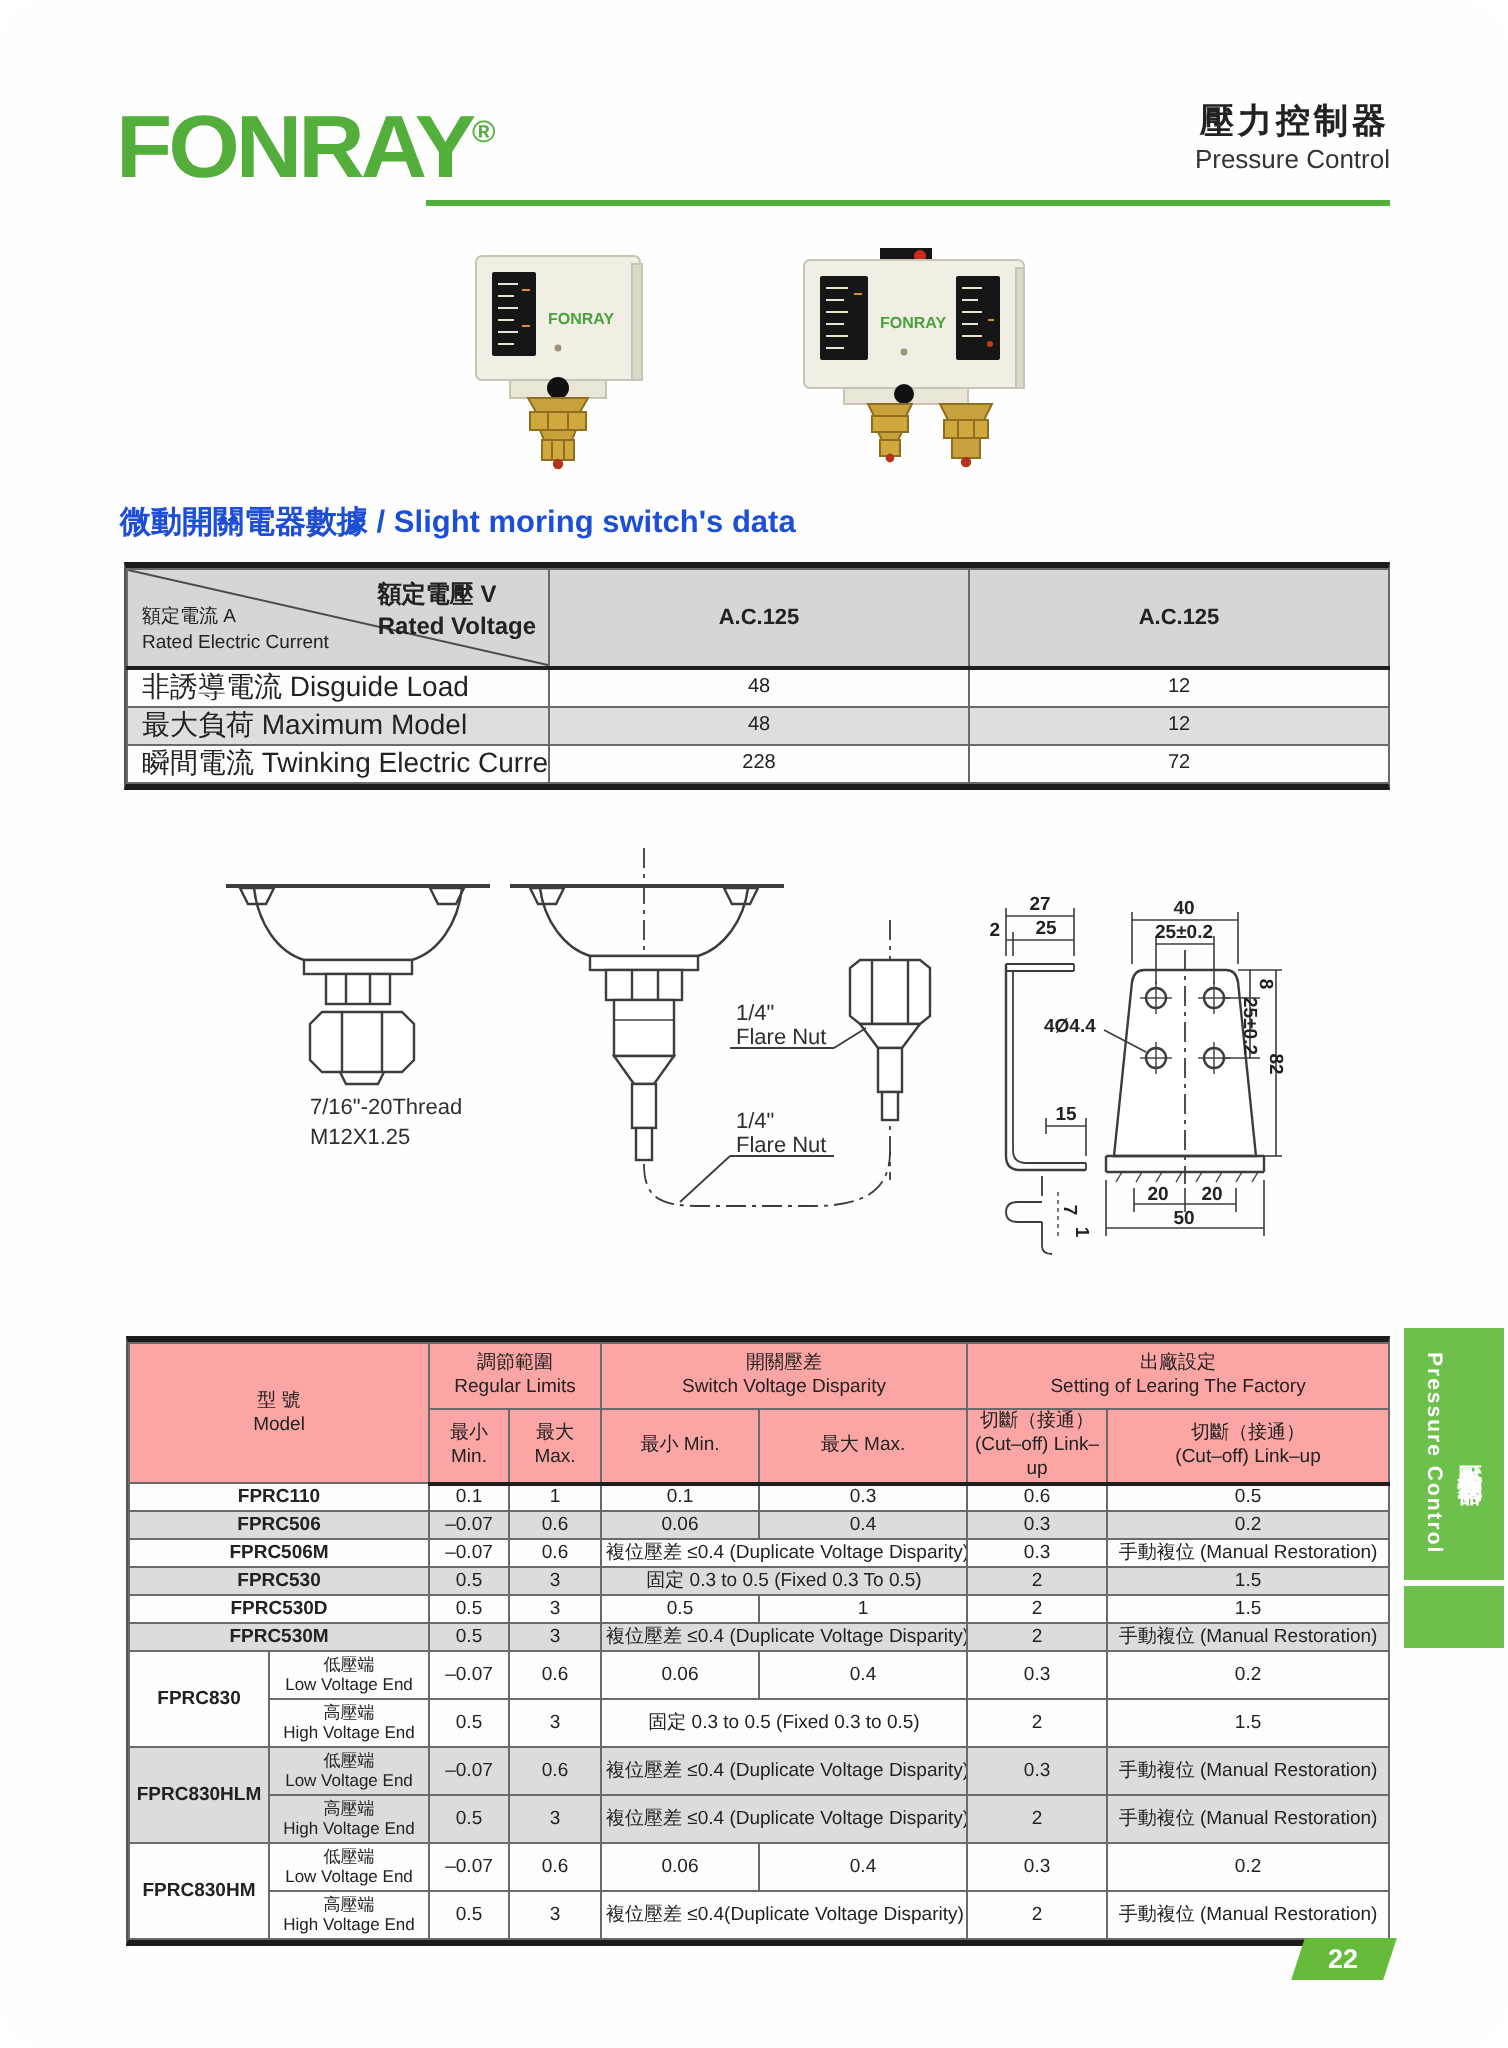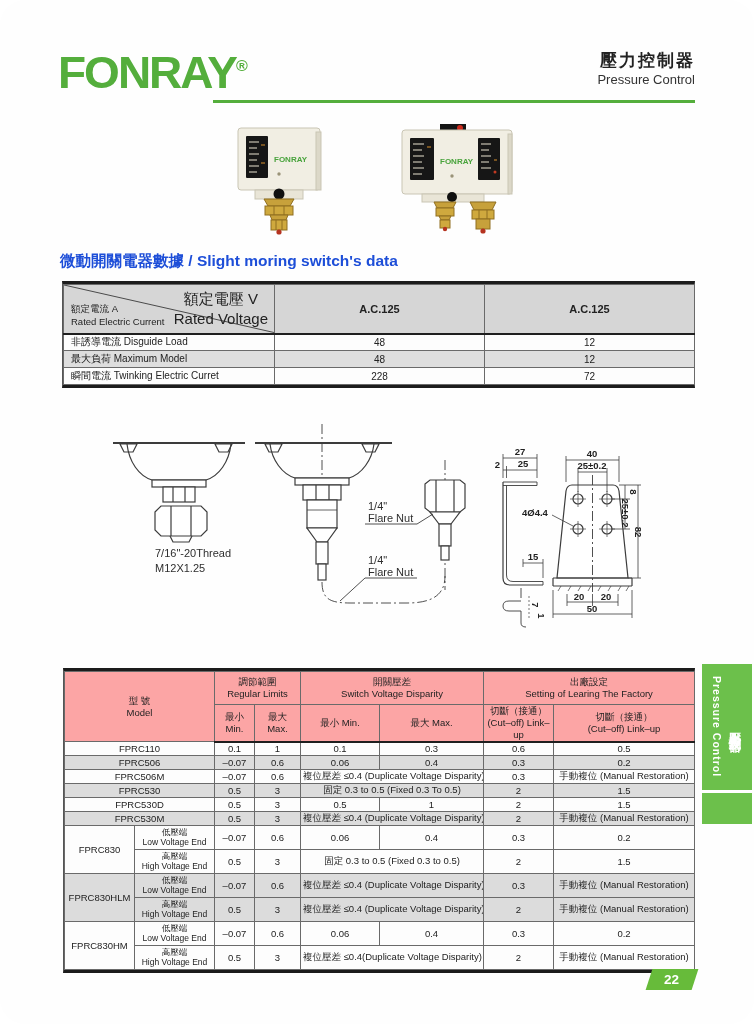--- a/index.html
+++ b/index.html
@@ -18,33 +18,33 @@
   
   .sec-title{position:absolute;left:60px;font-size:15.5px;font-weight:bold;color:#1d4ed8;}
 
   
   .tbl-wrap{position:absolute;border-top:3px solid #1c1c1c;border-bottom:3px solid #1c1c1c;
             border-left:1px solid #555;border-right:1px solid #555;}
   table{border-collapse:collapse;table-layout:fixed;width:100%;}
   td,th{border:1px solid #6a6a6a;font-weight:normal;text-align:center;padding:0 2px;
         overflow:hidden;white-space:nowrap;}
   .t1 td{font-size:10px;}
-  .t1 .rowlab{text-align:left;padding-left:7px;font-size:10px;}
+  .t1 .rowlab{text-align:left;padding-left:7px;font-size:14px;}
   .t1 .achead{font-weight:bold;font-size:11px;background:#d6d6d6;}
   .t1 tr.alt td{background:#dedede;}
   .t1 tr.plain td{background:#fdfdfd;}
   .diag{position:relative;background:#d6d6d6;}
   .diag svg{position:absolute;inset:0;width:100%;height:100%;}
-  .diag .tr-lab{position:absolute;right:6px;top:4px;text-align:center;font-size:15px;line-height:1.35;}
+  .diag .tr-lab{position:absolute;right:6px;top:4px;text-align:left;font-size:12px;line-height:1.35;font-weight:bold;}
   .diag .bl-lab{position:absolute;left:7px;bottom:4px;text-align:left;font-size:9.5px;line-height:1.35;}
   .hdr-sep td{border-bottom:2px solid #1f1f1f;}
 
   .t2 td{font-size:9.5px;}
   .t2 .ghead{background:#fca5a5;font-size:9.5px;line-height:1.25;white-space:normal;}
-  .t2 .model{font-weight:normal;}
+  .t2 .model{font-weight:bold;}
   .t2 .sub{font-size:8.5px;line-height:1.12;white-space:normal;}
   .t2 tr.shaded td{background:#dcdcdc;}
   .t2 tr.plain td{background:#fdfdfd;}
 
   
   .draw{position:absolute;left:55px;top:420px;}
   .draw text{font-size:11px;fill:#2e2e2e;}
   .draw text.dim{font-size:9.5px;font-weight:bold;fill:#222;}
 
   

